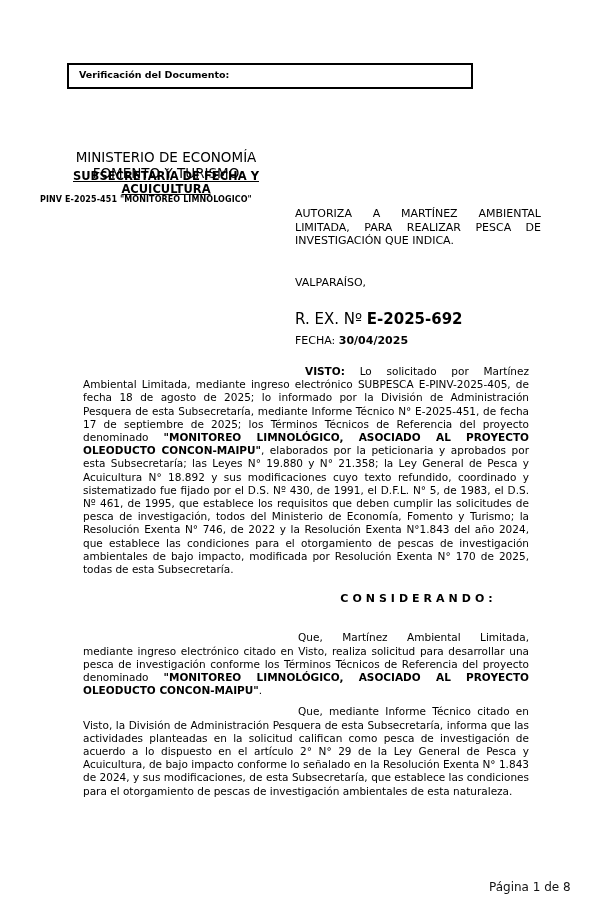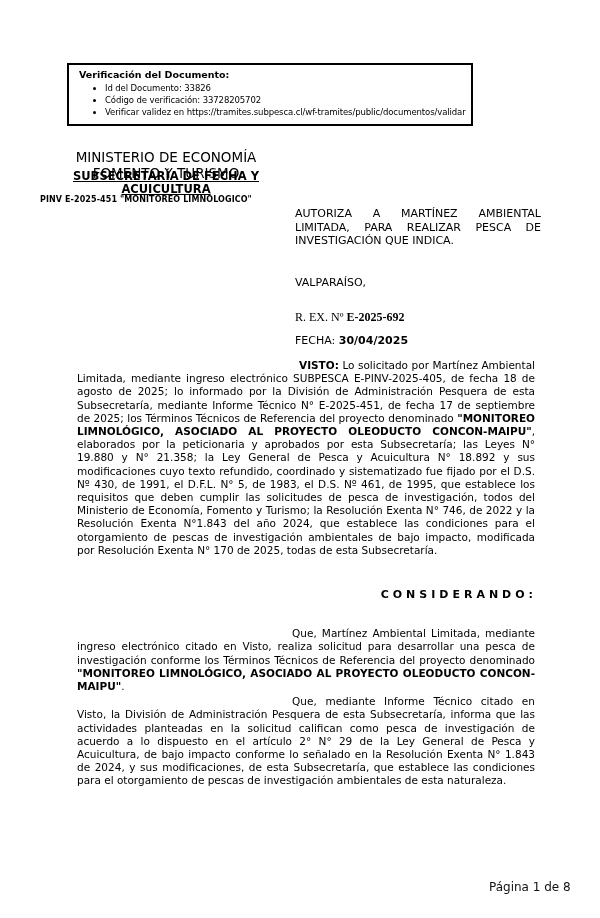--- a/index.html
+++ b/index.html
@@ -62,64 +62,59 @@
   
   .title-block {
     position: absolute;
     left: 295px; top: 207px;
     width: 246px;
     font-size: 11px;
     line-height: 13.5px;
     text-align: justify;
   }
   .city { position: absolute; left: 295px; top: 276px; font-size: 11px; }
-  .rex-line { position: absolute; left: 295px; top: 310px; font-size: 12px; font-family: Liberation Serif, serif; }
+  .rex-line { position: absolute; left: 295px; top: 310px; font-size: 15px; }
   .fecha-line { position: absolute; left: 295px; top: 334px; font-size: 11px; }
   .bold { font-weight: bold; }
   
   .body-col {
     position: absolute;
     left: 75px; top: 357px;
     width: 462px;
     font-size: 10.5px;
     line-height: 13.2px;
     text-align: justify;
   }
-  .body-col p { margin: 2px; }
+  .body-col p { margin: 8px; }
   .p-indent { text-indent: 222px; }
   .p-indent2 { text-indent: 215px; }
   .considerando-heading {
-    margin: 31px 0 26px 0;
+    margin: 16px 0 26px 0;
     padding-left: 225px;
     font-weight: bold;
     font-size: 11px;
     letter-spacing: 4px;
-    text-align: right;
+    text-align: center;
     text-indent: 0;
   }
   
   .page-indicator {
     position: absolute;
     left: 489px; top: 880px;
     font-size: 12px;
     color: #111;
   }
 </style>
 </head>
 <body>
 
 <div class="page">
 
   <div class="verify-box">
     <div class="verify-title">Verificación del Documento:</div>
-    <ul class="verify-list">
-      <li>Id del Documento: 33826</li>
-      <li>Código de verificación: 33728205702</li>
-      <li>Verificar validez en https://tramites.subpesca.cl/wf-tramites/public/documentos/validar</li>
-    </ul>
   </div>
 
   <div class="ministry">MINISTERIO DE ECONOMÍA FOMENTO Y TURISMO</div>
 
   <div class="subsecretaria">SUBSECRETARÍA DE FECHA Y ACUICULTURA</div>
 
   <div class="project-ref">PINV E-2025-451 "MONITOREO LIMNÓLOGICO"</div>
 
   <div class="title-block">AUTORIZA A MARTÍNEZ AMBIENTAL LIMITADA, PARA REALIZAR PESCA DE INVESTIGACIÓN QUE INDICA.</div>
 

